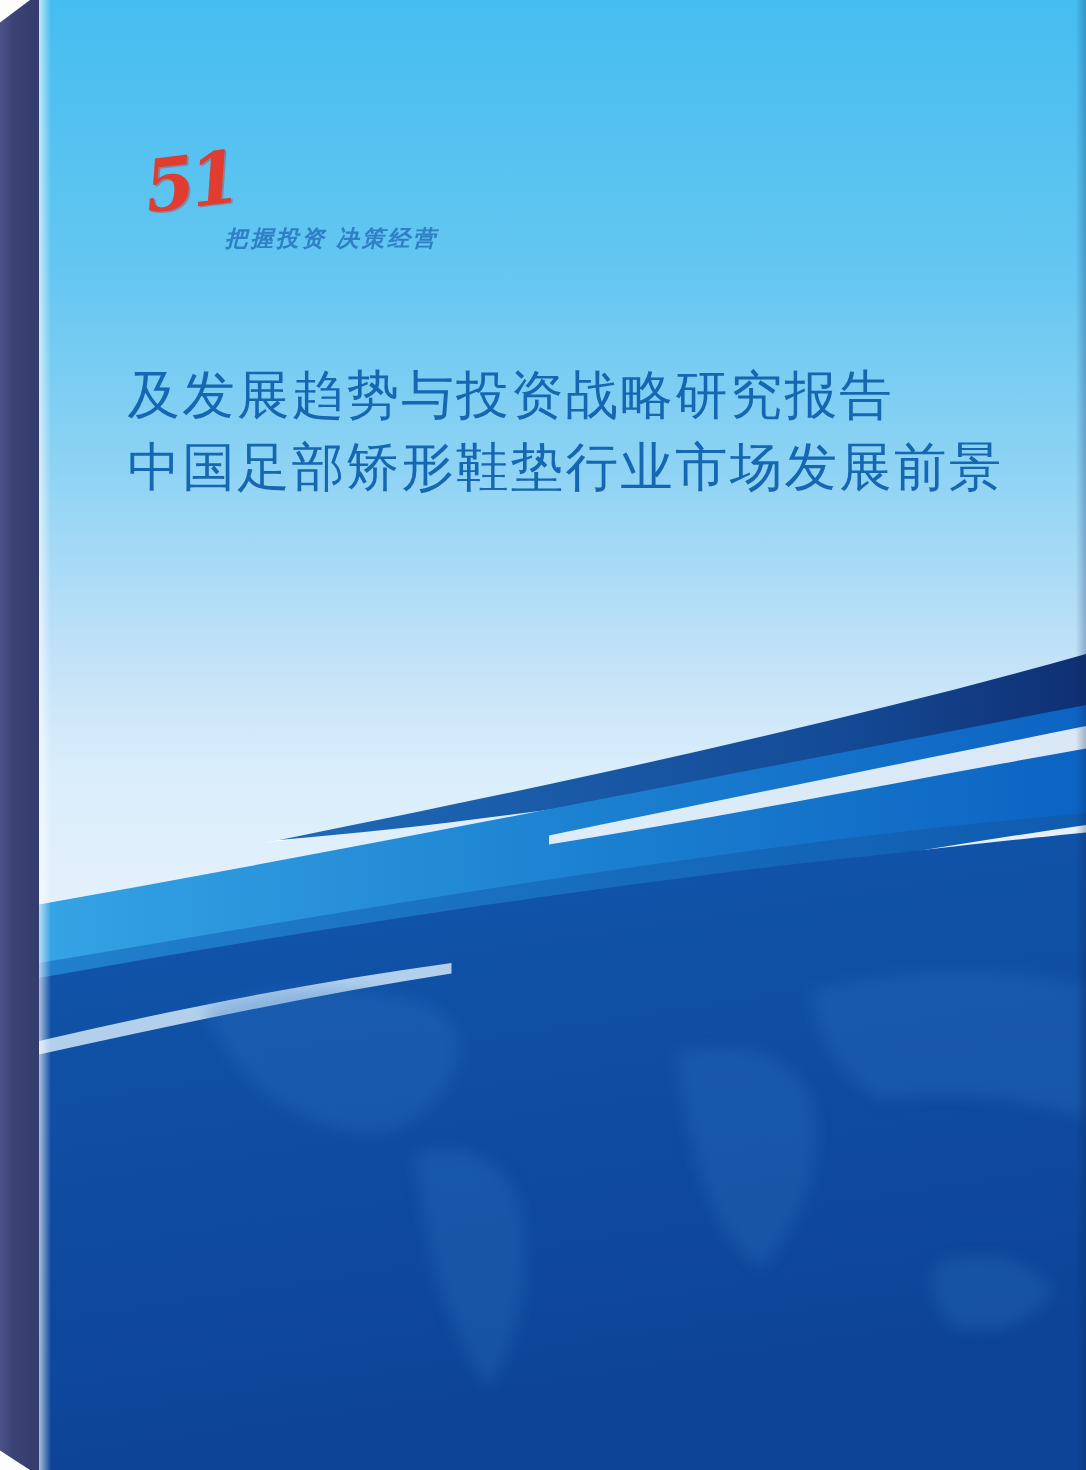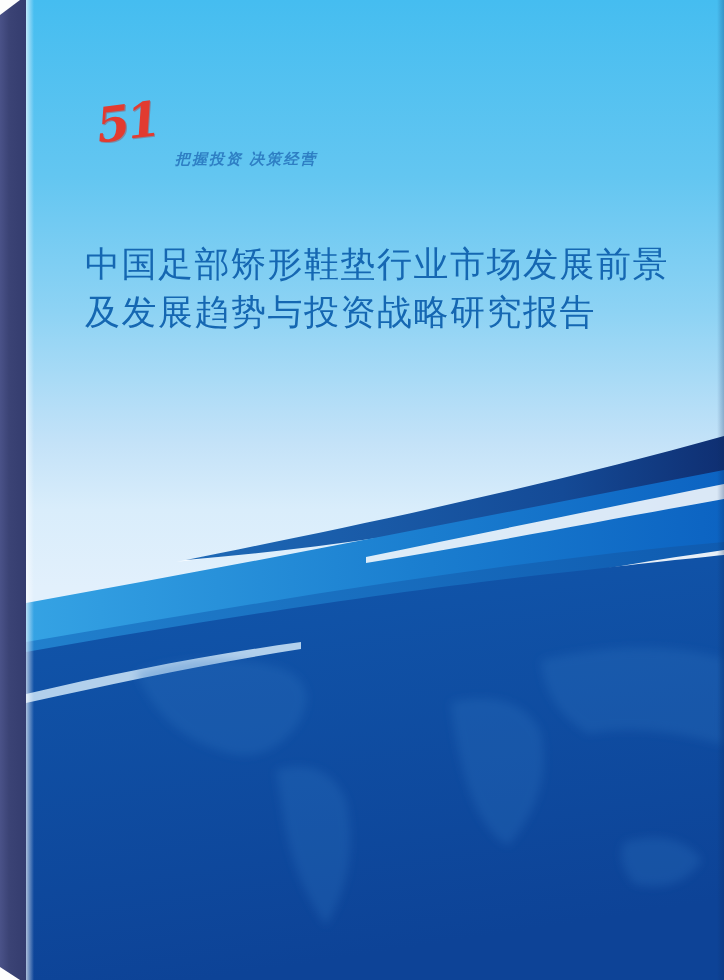--- a/index.html
+++ b/index.html
@@ -55,21 +55,21 @@
     font-size:48px;font-weight:bold;font-style:italic;
     color:var(--logo-red);
     display:inline-block;transform:rotate(-7deg) translateY(4px);
     letter-spacing:-3px;text-shadow:1px 1px 0 rgba(190,30,20,.35);
   }
   .logo-name{
     font-size:38px;font-weight:bold;color:var(--logo-blue);
     letter-spacing:0.5px;margin-left:6px;
   }
   .logo-tagline{
-    margin-top:4px;margin-left:79px;
+    margin-top:4px;margin-left:54px;
     font-size:15px;font-weight:bold;font-style:italic;
     color:var(--tagline-blue);letter-spacing:2px;
   }
   
   .title{
     position:absolute;left:59px;top:240px;z-index:3;
     color:var(--title-text);
     font-size:35px;line-height:48px;font-weight:400;letter-spacing:1.5px;
   }
 </style>
@@ -136,18 +136,18 @@
     <div class="cover-edge-shade"></div>
 
     <div class="logo">
       <div class="logo-row">
         <span class="logo-mark">51</span>
       </div>
       <div class="logo-tagline">把握投资 决策经营</div>
     </div>
 
     <div class="title">
+      <div>及发展趋势与投资战略研究报告</div>
       <div>中国足部矫形鞋垫行业市场发展前景</div>
-      <div>及发展趋势与投资战略研究报告</div>
     </div>
 
   </div>
 </div>
 
 </body></html>

